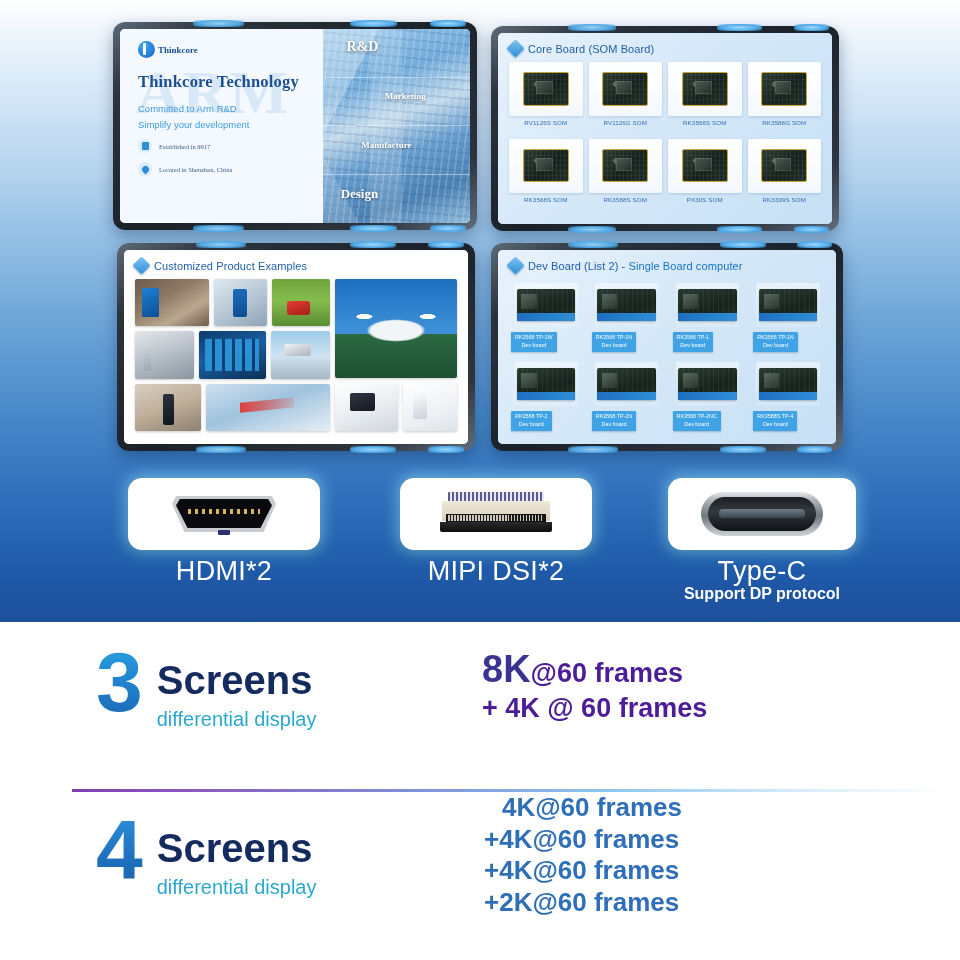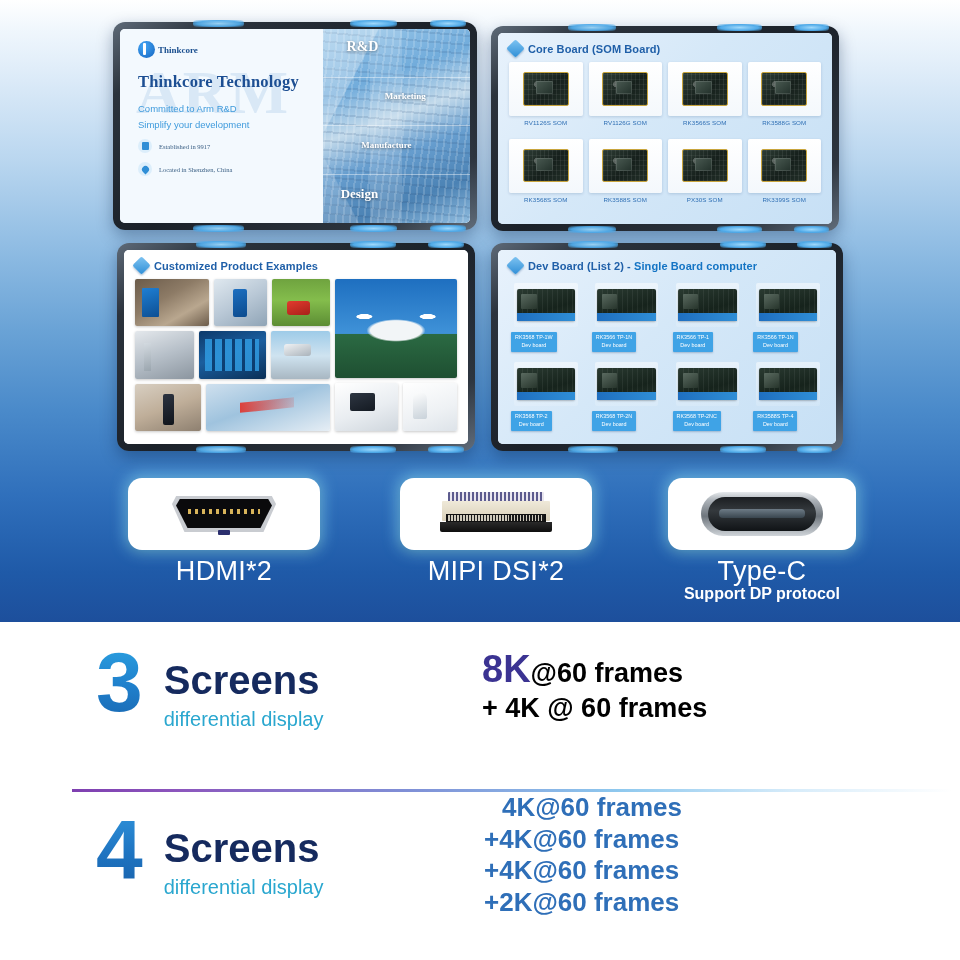--- a/index.html
+++ b/index.html
@@ -116,21 +116,21 @@
   
   .panel { height: 100%; padding: 9px 11px; position: relative; }
   .panel.blue { background: linear-gradient(135deg, #e8f2fc 0%, #d5e8f8 45%, #c7e0f5 100%); }
   .panel.white { background: #ffffff; }
   .panel-head { display: flex; align-items: center; gap: 6px; margin-bottom: 7px; }
   .diamond {
     width: 13px; height: 13px; flex: none; transform: rotate(45deg); border-radius: 2px;
     background: linear-gradient(135deg, #7fc4f2, #2f8ed6);
     box-shadow: 1px 1px 2px rgba(0,60,120,.3);
   }
-  .panel-title { font-size: 11px; font-weight: 700; color: #1f5fa8; letter-spacing: .1px; text-align: right; }
+  .panel-title { font-size: 11px; font-weight: 400; color: #1f5fa8; letter-spacing: .1px; text-align: right; }
   .panel-title .accent { color: #1474c4; }
 
   .som-grid { display: grid; grid-template-columns: repeat(4, 1fr); grid-template-rows: repeat(2, 1fr);
               gap: 4px 6px; height: calc(100% - 24px); }
   .som-cell { display: flex; flex-direction: column; align-items: center; justify-content: flex-start; }
   .som-thumb {
     width: 100%; height: 54px; background: linear-gradient(180deg,#ffffff,#f4f8fc);
     border-radius: 2px; box-shadow: 0 1px 3px rgba(20,60,110,.18);
     display: flex; align-items: center; justify-content: center;
   }
@@ -307,28 +307,28 @@
   .big-num {
     font-size: 84px; font-weight: 700; line-height: .88;
     background: linear-gradient(180deg, #2a9fe0 0%, #1f7fcb 55%, #1a6ab4 100%);
     -webkit-background-clip: text; background-clip: text; color: transparent;
     font-family: "Liberation Sans", sans-serif;
   }
   #spec-4 .big-num {
     background: linear-gradient(180deg, #2d8fd8 0%, #1e73c0 55%, #1a63ad 100%);
     -webkit-background-clip: text; background-clip: text; color: transparent;
   }
-  .spec-words { margin-left: 21px; padding-top: 14px; }
+  .spec-words { margin-left: 14px; padding-top: 14px; }
   .screens-word { font-size: 40px; font-weight: 700; color: #152a5e; line-height: 1; }
   .diff-word { font-size: 20px; color: #2aa7cf; margin-top: 8px; text-align: right; }
 
   .spec-right { flex: 1; padding-left: 10px; }
   .res-line { font-size: 27px; font-weight: 700; line-height: 1.22; }
   .res-8k { color: #3b3392; font-size: 38px; }
-  .res-cyan { color: #000000; }
+  .res-cyan { color: #4c1d95; }
   .res-blue { color: #2f6fb8; font-size: 26px; }
   #spec-3 .spec-right { padding-left: 12px; }
   #spec-4 .spec-right { padding-left: 14px; }
 
   .divider {
     position: absolute; left: 72px; top: 167px; width: 880px; height: 3px;
     background: linear-gradient(to right, #7e3fb0 0%, #8c56bd 12%, #7f8fd6 38%, #8ec8ee 62%, #d7ecfa 82%, rgba(255,255,255,0) 100%);
   }
 </style>
 </head>

